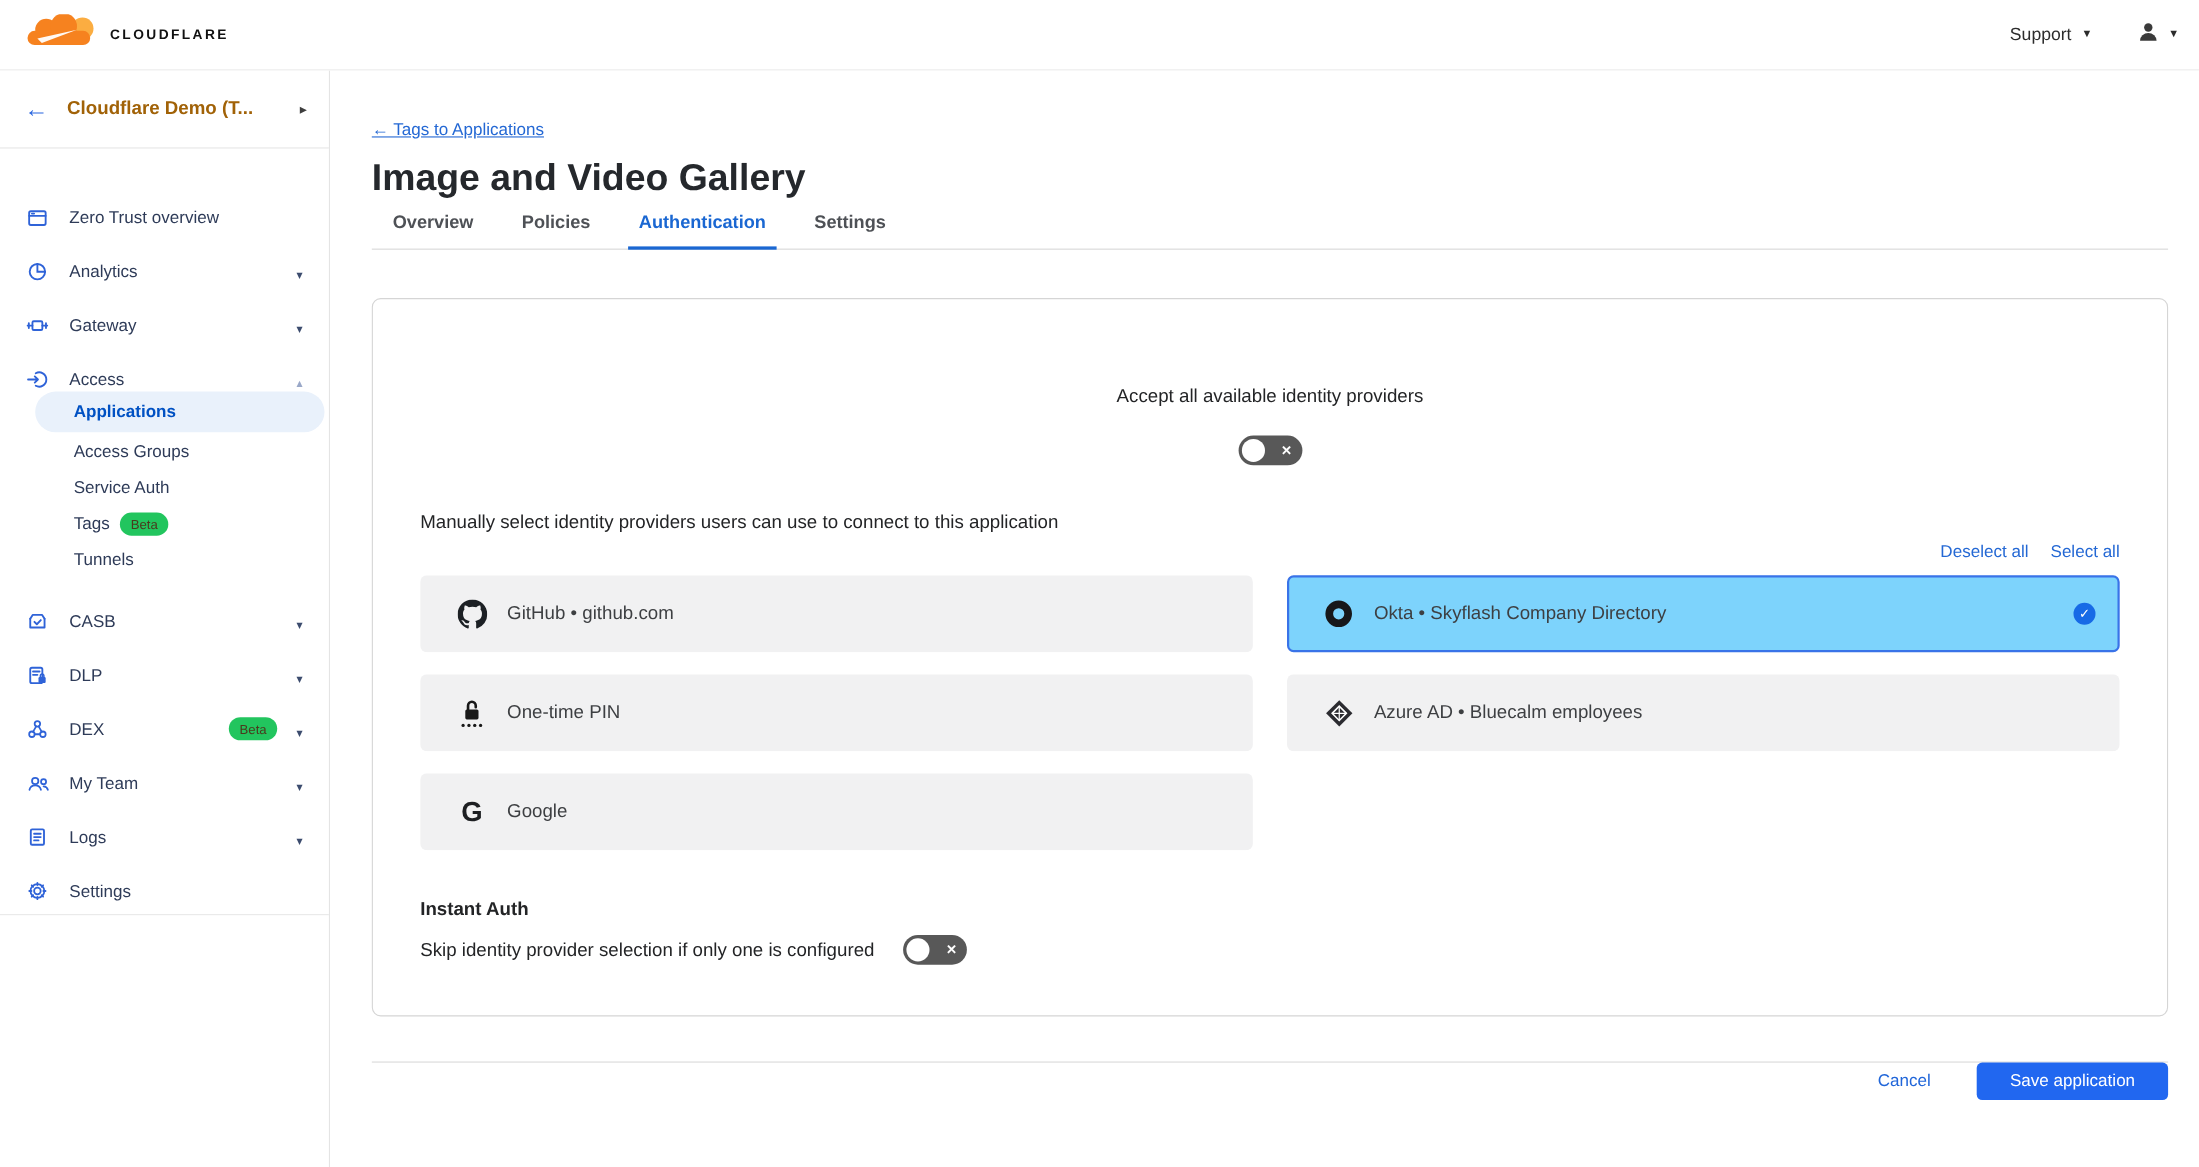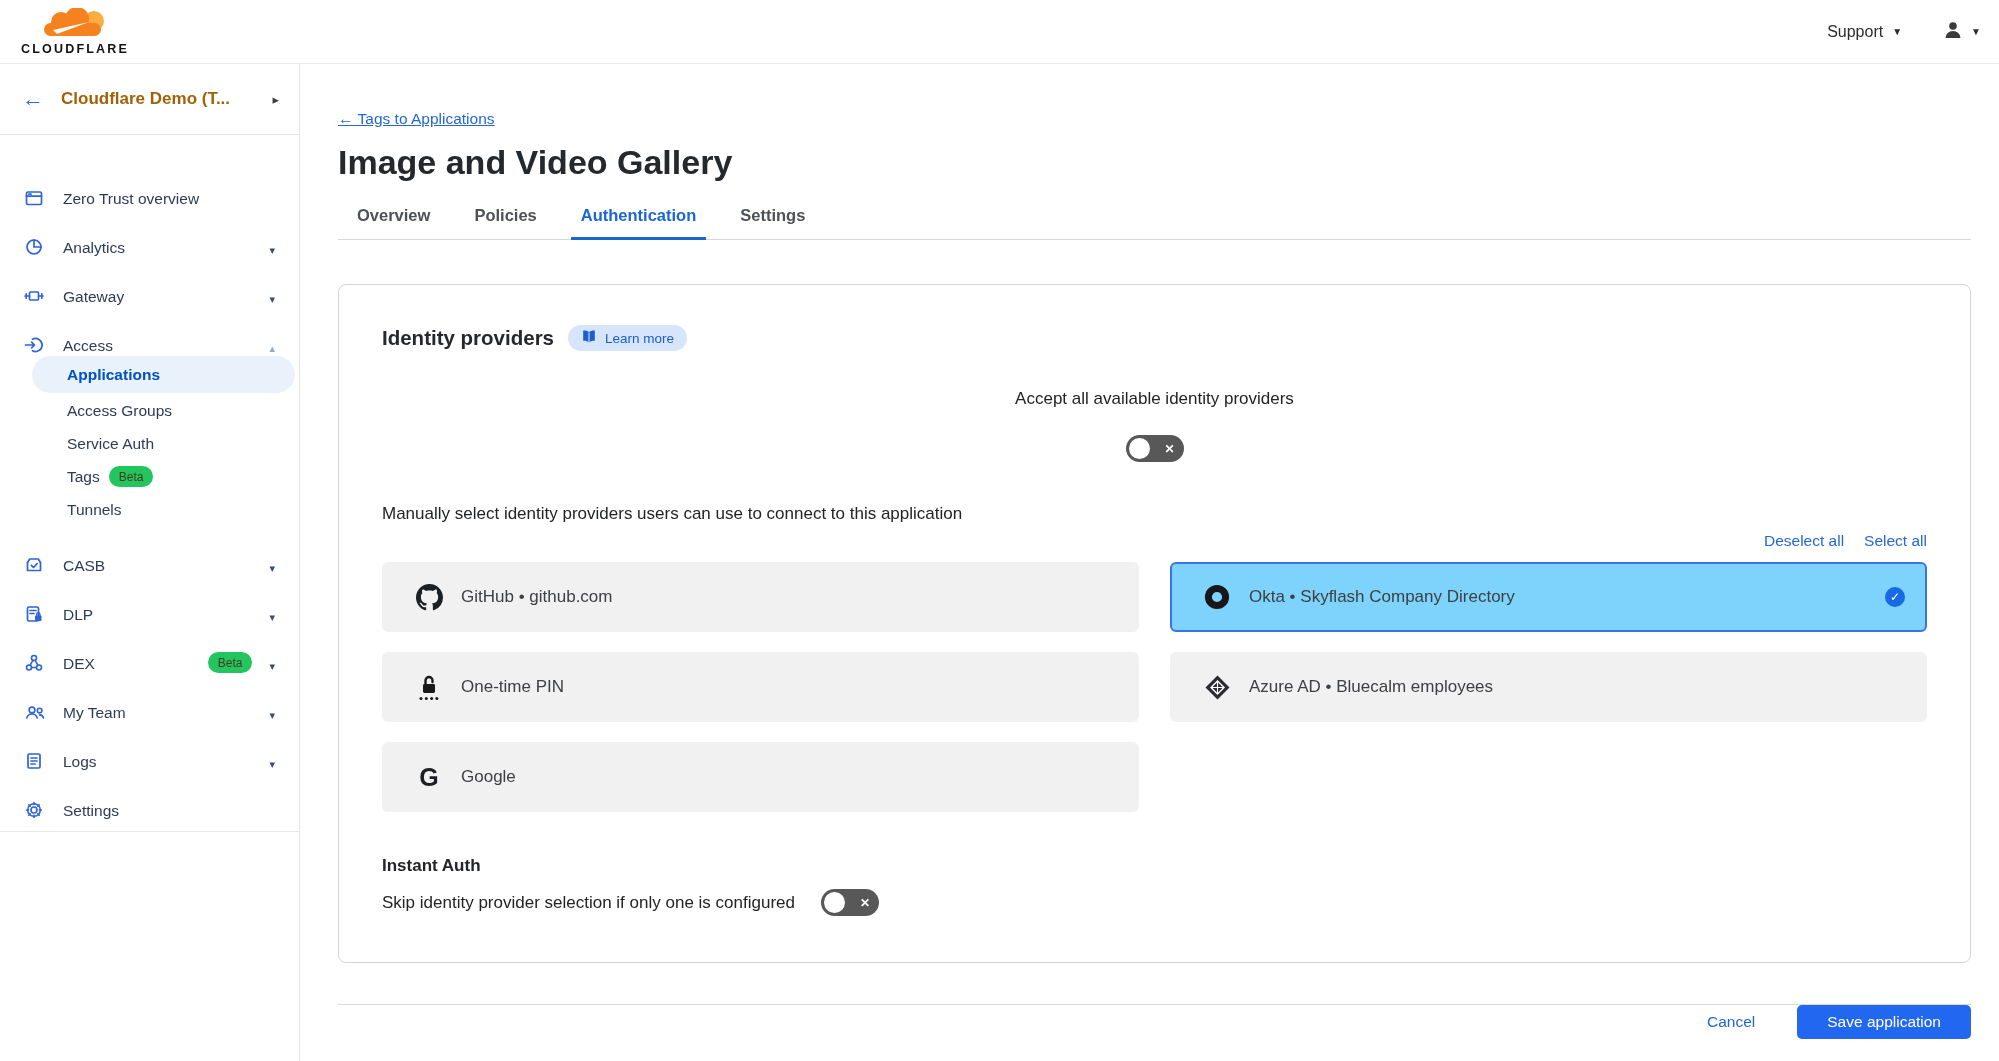--- a/index.html
+++ b/index.html
@@ -7,21 +7,21 @@
   body {
     width:1999px; height:1061px; position:relative; overflow:hidden;
     background:#ffffff; font-family:"Liberation Sans", sans-serif; color:#24272b;
   }
   
   .topbar {
     position:absolute; top:0; left:0; right:0; height:64px; background:#fff;
     border-bottom:1px solid #ebebeb; display:flex; align-items:center;
     justify-content:space-between; padding:0 14px 0 12px; z-index:10;
   }
-  .logo { display:flex; flex-direction:column; align-items:center; width:126px; cursor:pointer; }
+  .logo { display:flex; flex-direction:row; align-items:center; width:126px; cursor:pointer; }
   .logo-text { font-size:12.5px; font-weight:bold; letter-spacing:2.2px; color:#111; margin-top:-2px; }
   .topbar-right { display:flex; align-items:center; gap:40px; padding-right:4px; }
   .support { display:flex; align-items:center; gap:9px; font-size:16px; color:#2c2c2c; cursor:pointer; }
   .caret-filled { font-size:10px; color:#2c2c2c; }
   .user-menu { display:flex; align-items:center; gap:7px; cursor:pointer; }
 
   
   .sidebar {
     position:absolute; top:64px; left:0; bottom:0; width:300px; background:#fff;
     border-right:1px solid #e4e4e4;
@@ -53,21 +53,21 @@
   .beta-badge {
     background:#22c55e; color:#4a3a1d; font-size:12px; line-height:1;
     padding:5px 10px 4px; border-radius:11px; margin-left:9px;
   }
   .sidebar-divider { border-top:1px solid #e8e8e8; margin-top:11px; }
 
   
   .main { position:absolute; left:300px; top:64px; right:0; bottom:0; padding:46px 28px 0 38px; }
   .back-link { display:inline-block; color:#2468d4; font-size:15.5px; text-decoration:underline; cursor:pointer; }
   .page-title { font-size:34px; font-weight:bold; margin:15px 0 0; color:#25282c; }
-  .tabs { display:flex; gap:24px; margin-top:24px; border-bottom:1px solid #d8d8d8; padding-left:9px; }
+  .tabs { display:flex; gap:24px; margin-top:11px; border-bottom:1px solid #d8d8d8; padding-left:9px; }
   .tab {
     padding:0 10px 12px; font-size:16.5px; font-weight:bold; color:#4e5156;
     border-bottom:3px solid transparent; margin-bottom:-1px; cursor:pointer;
   }
   .tab.active { color:#1a67d2; border-bottom-color:#1a67d2; }
 
   .card {
     margin-top:44px; border:1px solid #d5d5d5; border-radius:8px;
     padding:40px 43px 46px; background:#fff;
   }
@@ -301,32 +301,20 @@
   <h1 class="page-title">Image and Video Gallery</h1>
 
   <div class="tabs">
     <div class="tab">Overview</div>
     <div class="tab">Policies</div>
     <div class="tab active">Authentication</div>
     <div class="tab">Settings</div>
   </div>
 
   <section class="card">
-    <div class="card-head">
-      <h2 class="card-title">Identity providers</h2>
-      <span class="learn-badge">
-        <span>
-          <svg width="16" height="15" viewBox="0 0 16 15">
-            <path d="M8 3.2 C7 2.1 5.4 1.6 2.2 1.6 v10.2 c3.2 0 4.8.5 5.8 1.6 1-1.1 2.6-1.6 5.8-1.6 V1.6 C10.6 1.6 9 2.1 8 3.2 z" fill="#1b5ecc"></path>
-            <line x1="8" y1="3.4" x2="8" y2="13" stroke="#d7e5fa" stroke-width="1.1"></line>
-          </svg>
-        </span>
-        <span>Learn more</span>
-      </span>
-    </div>
 
     <div class="row toggle-row">
       <span>Accept all available identity providers</span>
       <div class="toggle">
         <span class="knob"></span>
         <span class="x">✕</span>
       </div>
     </div>
 
     <p class="manual-text">Manually select identity providers users can use to connect to this application</p>

